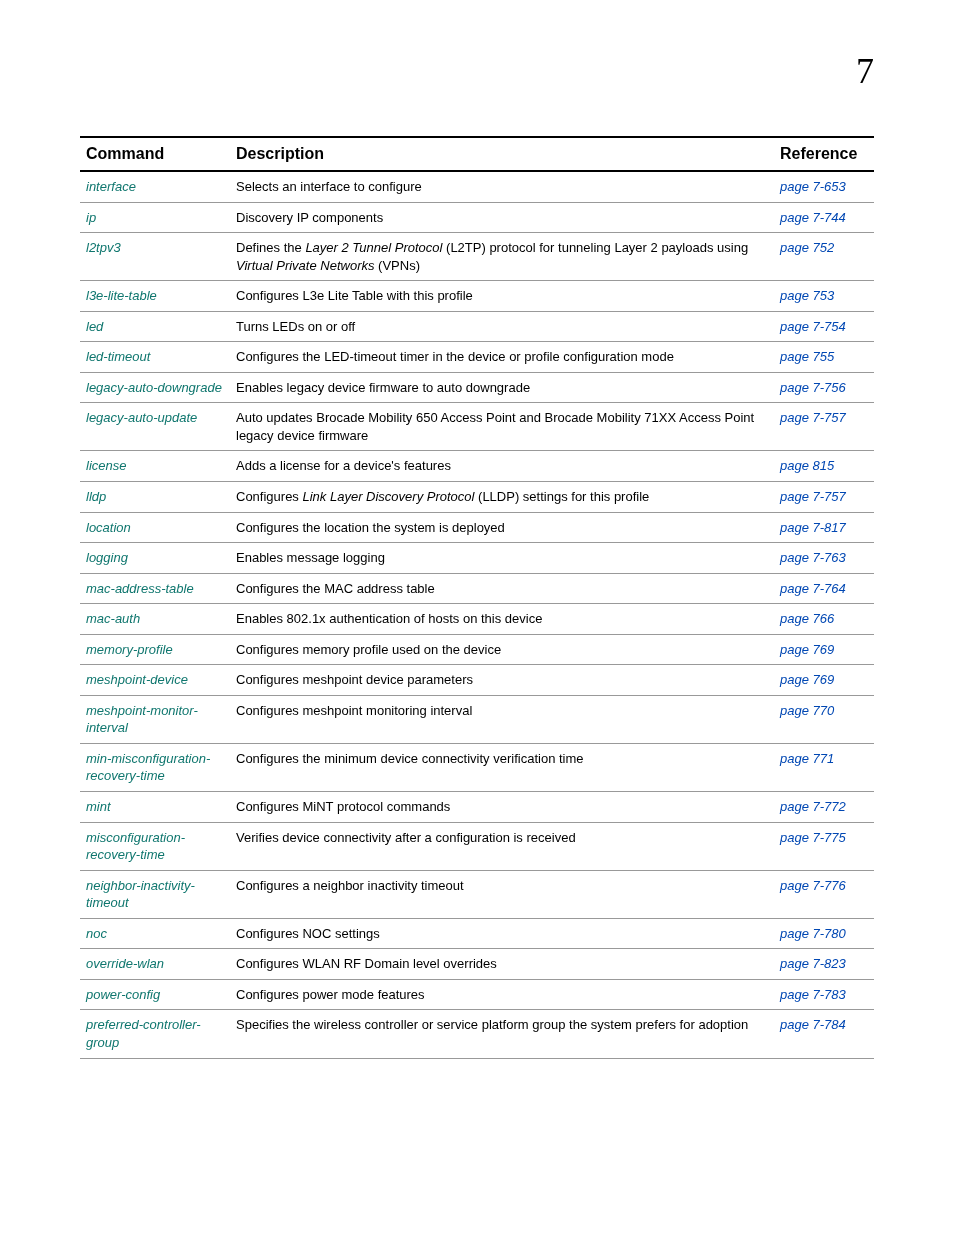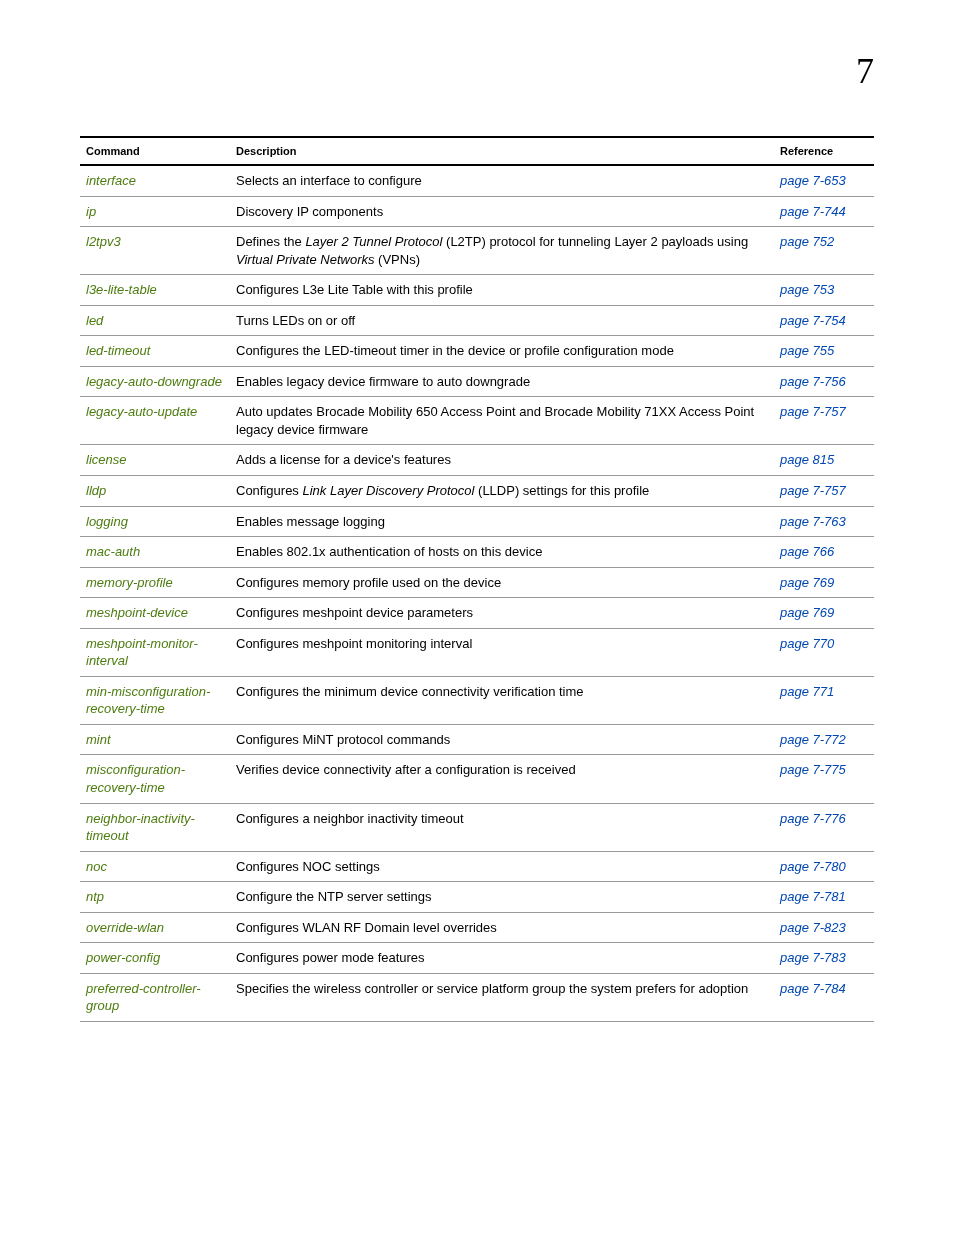--- a/index.html
+++ b/index.html
@@ -32,38 +32,38 @@
     width: 100%;
     table-layout: fixed;
   }
   thead tr {
     border-top: 2px solid #000;
     border-bottom: 2px solid #000;
   }
   th {
     text-align: left;
     font-weight: bold;
-    font-size: 11px;
+    font-size: 16px;
     padding: 7px 6px;
     vertical-align: top;
     font-family: Arial, Helvetica, sans-serif;
   }
   tbody tr {
     border-bottom: 1px solid #999;
   }
   td {
     padding: 6px 6px;
     vertical-align: top;
     line-height: 1.35;
   }
   col.col-cmd { width: 150px; }
   col.col-desc { width: auto; }
   col.col-ref { width: 100px; }
   .cmd-link {
-    color: #4d7c0f;
+    color: #0f766e;
     font-style: italic;
     cursor: pointer;
     word-break: break-word;
   }
   .ref-link {
     color: #0047b3;
     font-style: italic;
     cursor: pointer;
   }
   .desc-italic {
@@ -135,25 +135,35 @@
             <td><span class="cmd-link">license</span></td>
             <td><span>Adds a license for a device's features</span></td>
             <td><span class="ref-link">page 815</span></td>
           </tr>
           <tr>
             <td><span class="cmd-link">lldp</span></td>
             <td><span>Configures </span><span class="desc-italic">Link Layer Discovery Protocol</span><span> (LLDP) settings for this profile</span></td>
             <td><span class="ref-link">page 7-757</span></td>
           </tr>
           <tr>
+            <td><span class="cmd-link">location</span></td>
+            <td><span>Configures the location the system is deployed</span></td>
+            <td><span class="ref-link">page 7-817</span></td>
+          </tr>
+          <tr>
             <td><span class="cmd-link">logging</span></td>
             <td><span>Enables message logging</span></td>
             <td><span class="ref-link">page 7-763</span></td>
           </tr>
           <tr>
+            <td><span class="cmd-link">mac-address-table</span></td>
+            <td><span>Configures the MAC address table</span></td>
+            <td><span class="ref-link">page 7-764</span></td>
+          </tr>
+          <tr>
             <td><span class="cmd-link">mac-auth</span></td>
             <td><span>Enables 802.1x authentication of hosts on this device</span></td>
             <td><span class="ref-link">page 766</span></td>
           </tr>
           <tr>
             <td><span class="cmd-link">memory-profile</span></td>
             <td><span>Configures memory profile used on the device</span></td>
             <td><span class="ref-link">page 769</span></td>
           </tr>
           <tr>
@@ -183,25 +193,20 @@
           </tr>
           <tr>
             <td><span class="cmd-link">neighbor-inactivity-timeout</span></td>
             <td><span>Configures a neighbor inactivity timeout</span></td>
             <td><span class="ref-link">page 7-776</span></td>
           </tr>
           <tr>
             <td><span class="cmd-link">noc</span></td>
             <td><span>Configures NOC settings</span></td>
             <td><span class="ref-link">page 7-780</span></td>
-          </tr>
-          <tr>
-            <td><span class="cmd-link">ntp</span></td>
-            <td><span>Configure the NTP server settings</span></td>
-            <td><span class="ref-link">page 7-781</span></td>
           </tr>
           <tr>
             <td><span class="cmd-link">override-wlan</span></td>
             <td><span>Configures WLAN RF Domain level overrides</span></td>
             <td><span class="ref-link">page 7-823</span></td>
           </tr>
           <tr>
             <td><span class="cmd-link">power-config</span></td>
             <td><span>Configures power mode features</span></td>
             <td><span class="ref-link">page 7-783</span></td>

